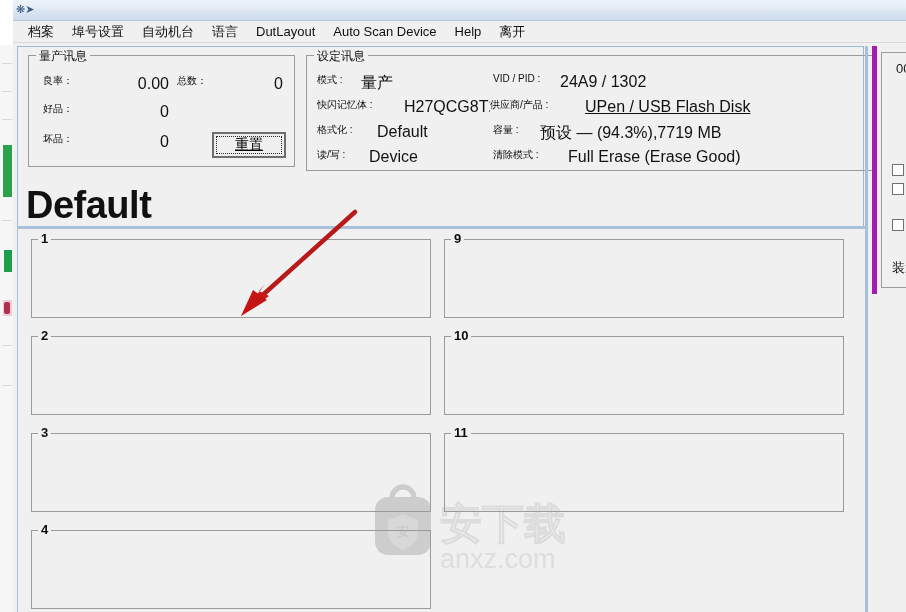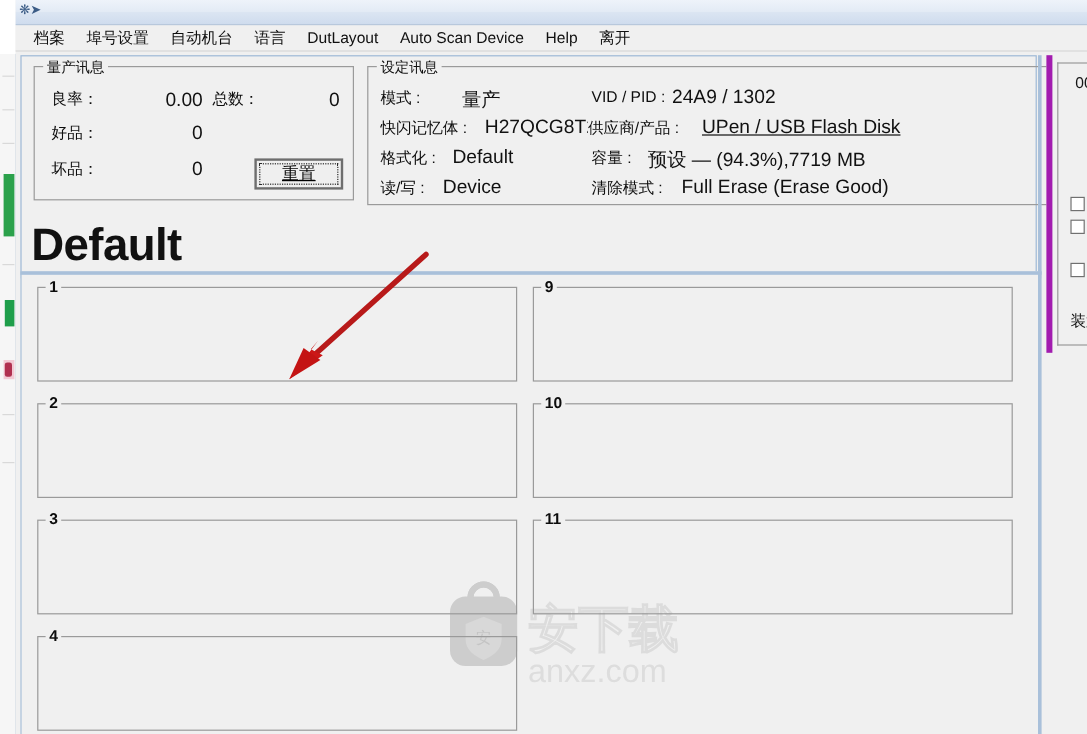--- a/index.html
+++ b/index.html
@@ -126,21 +126,21 @@
     font-size: 12px;
     color: #101010;
     white-space: nowrap;
   }
 
   #gb-production { left: 10px; top: 8px; width: 267px; height: 112px; }
   #gb-settings  { left: 288px; top: 8px; width: 570px; height: 116px; }
 
   .lbl {
     position: absolute;
-    font-size: 13px;
+    font-size: 10px;
     color: #0d0d0d;
     white-space: nowrap;
   }
   .val {
     position: absolute;
     font-size: 16px;
     color: #111111;
     white-space: nowrap;
   }
 
@@ -315,21 +315,21 @@
             <div class="inner">
                 <span>重置</span>
               </div>
           </div>
         </div>
 
         <div class="groupbox" id="gb-settings">
           <div class="gb-title">设定讯息</div>
 
           <div class="lbl" style="left:10px; top:17px;">模式 :</div>
-          <div class="val" style="left:54px; top:17px;margin-left:24px;">量产</div>
+          <div class="val" style="left:54px; top:17px;">量产</div>
           <div class="lbl" style="left:186px; top:17px;">VID / PID :</div>
           <div class="val" style="left:253px; top:17px;">24A9 / 1302</div>
 
           <div class="lbl" style="left:10px; top:42px;">快闪记忆体 :</div>
           <div class="val" style="left:97px; top:42px; width:86px; overflow:hidden;">H27QCG8T2ED</div>
           <div class="lbl" style="left:183px; top:42px;">供应商/产品 :</div>
           <div class="val" style="left:278px; top:42px;text-decoration:underline;">UPen / USB Flash Disk</div>
 
           <div class="lbl" style="left:10px; top:67px;">格式化 :</div>
           <div class="val" style="left:70px; top:67px;">Default</div>

